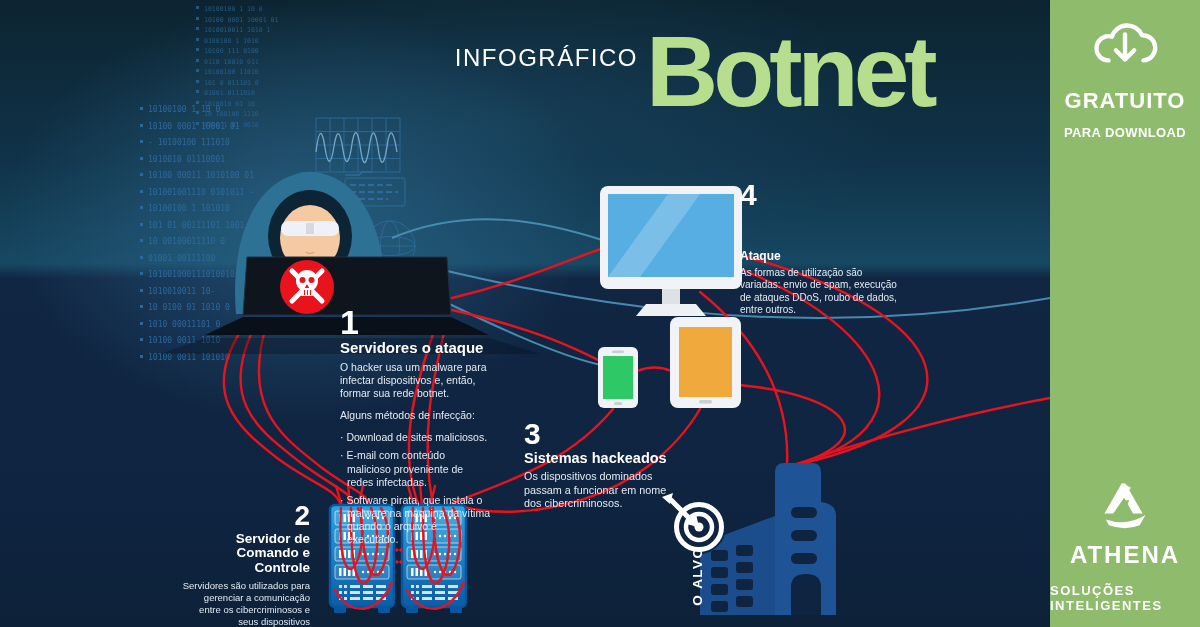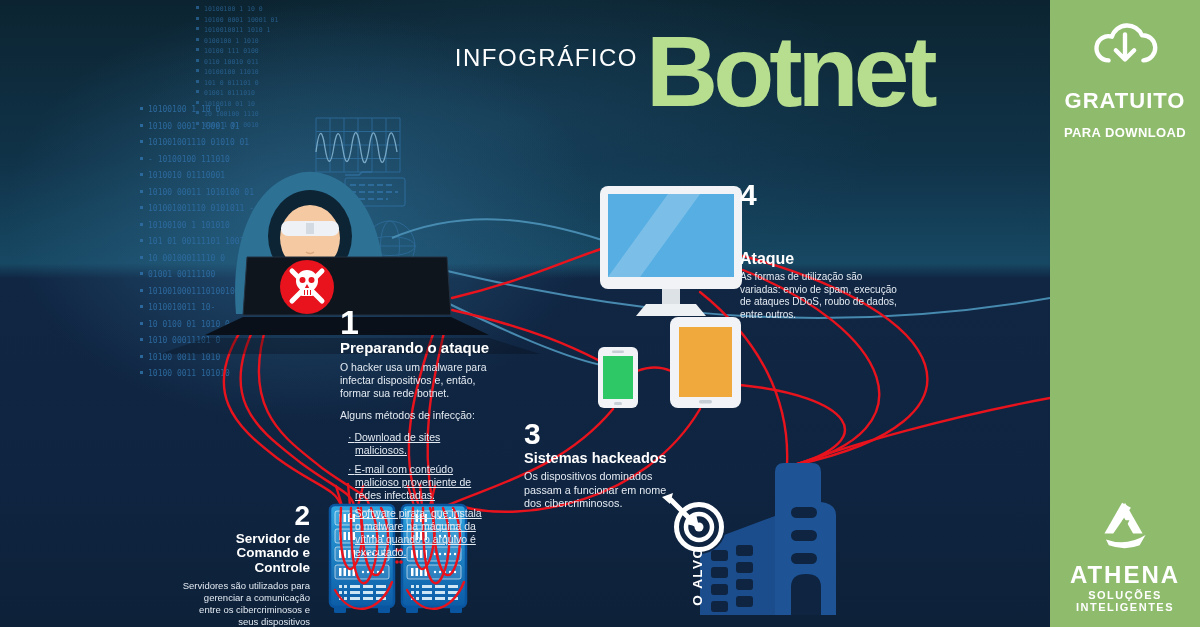--- a/index.html
+++ b/index.html
@@ -22,50 +22,50 @@
           color:#fff;font-size:24px;font-weight:400;letter-spacing:1.5px;}
   .title{position:absolute;z-index:3;left:82px;top:76px;margin:0;color:#3f7fad;
          font-size:46px;font-weight:700;letter-spacing:-.5px;line-height:1;}
   .title-hl{position:absolute;z-index:3;left:646px;top:24px;color:#b6de8e;
             font-size:100px;font-weight:700;letter-spacing:-5px;line-height:.95;}
   
   .step{position:absolute;z-index:3;color:#e3eaf2;}
   .step .num{font-size:34px;font-weight:700;color:#fff;line-height:.95;margin-bottom:2px;}
   .step h2{margin:2px 0 4px;color:#fff;font-size:15px;font-weight:700;line-height:1.1;}
   .step p{margin:0 0 9px;font-size:10.5px;line-height:1.25;}
-  .step ul{margin:8px;padding:0;list-style:none;text-decoration:underline;}
+  .step ul{margin:0;padding:0;list-style:none;}
   .step li{font-size:10.5px;line-height:1.25;margin-bottom:5px;padding-left:7px;text-indent:-7px;}
   .step li::before{content:"· ";}
   .step1{left:340px;top:306px;width:150px;}
   .step2{left:182px;top:503px;width:128px;text-align:right;}
   .step2 .num{font-size:28px;}
   .step2 h2{font-size:13.5px;}
   .step2 p{font-size:9.5px;}
   .step3{left:524px;top:420px;width:156px;}
   .step3 .num{font-size:30px;}
   .step3 h2{font-size:14.5px;}
   .step3 p{font-size:10.8px;}
   .step4{left:740px;top:181px;width:160px;}
   .step4 .num{font-size:30px;}
-  .step4 h2{font-size:16px;margin-top:40px;}
+  .step4 h2{font-size:12px;margin-top:40px;}
   .step4 p{font-size:10px;}
   
   .alvo{position:absolute;z-index:4;left:660px;top:568px;width:76px;height:16px;text-align:center;
         color:#fff;font-size:13.5px;font-weight:700;letter-spacing:1.5px;transform:rotate(-90deg);}
   
   .sidebar{position:absolute;left:1050px;top:0;width:150px;height:627px;background:#8fbb6d;z-index:5;
            display:flex;flex-direction:column;align-items:center;color:#fff;}
   .dl-cta{display:flex;flex-direction:column;align-items:center;cursor:pointer;gap:10px;}
   .dl-icon{margin-top:14px;width:78px;height:58px;}
   .free{margin-top:6px;font-size:22px;font-weight:700;letter-spacing:1px;}
   .free-sub{margin-top:1px;font-size:13px;font-weight:700;letter-spacing:.4px;}
   .brand-box{margin-top:auto;margin-bottom:14px;display:flex;flex-direction:column;align-items:center;}
   .brand-logo{width:88px;height:66px;}
   .brand{margin-top:4px;font-size:24px;font-weight:700;letter-spacing:2px;}
-  .brand-tag{margin-top:0;font-size:11px;font-weight:700;letter-spacing:1.5px;text-align:center;}
+  .brand-tag{margin-top:14px;font-size:13px;font-weight:700;letter-spacing:1.5px;}
 </style>
 </head>
 <body>
 
 <div class="stage">
 
   <div class="glow"></div>
 
   <div class="binary binary-a">
       <div class="brow">10100100 1 10 0</div>
@@ -77,21 +77,20 @@
       <div class="brow">10100100 11010</div>
       <div class="brow">101 0 011101 0</div>
       <div class="brow">01001 0111010</div>
       <div class="brow">1010010 01 10</div>
       <div class="brow">10 100100 1110</div>
       <div class="brow">0100 1 01 0010</div>
     </div>
   <div class="binary binary-b">
       <div class="brow">10100100 1 10 0</div>
       <div class="brow">10100 0001 10001 01</div>
-      <div class="brow">101001001110 01010 01</div>
       <div class="brow">- 10100100 111010</div>
       <div class="brow">1010010 01110001</div>
       <div class="brow">10100 00011 1010100 01</div>
       <div class="brow">101001001110 0101011 -</div>
       <div class="brow">10100100 1 101010</div>
       <div class="brow">101 01 00111101 1001</div>
       <div class="brow">10 00100011110 0</div>
       <div class="brow">01001 00111100</div>
       <div class="brow">101001000111010010 -</div>
       <div class="brow">1010010011 10-</div>
@@ -284,21 +283,21 @@
         <path d="M-26 -34 L-37 -30 L-29 -23 Z" fill="#fff"></path>
       </g>
     </g>
   </svg>
 
   <div class="kicker">INFOGRÁFICO</div>
   <div class="title-hl">Botnet</div>
 
   <section class="step step1">
     <div class="num">1</div>
-    <h2>Preparando o ataque</h2>
+    <h2>Servidores o ataque</h2>
     <p>O hacker usa um malware para infectar dispositivos e, então, formar sua rede botnet.</p>
     <p class="intro">Alguns métodos de infecção:</p>
     <ul>
       <li>Download de sites maliciosos.</li>
       <li>E-mail com conteúdo malicioso proveniente de redes infectadas.</li>
       <li>Software pirata, que instala o malware na máquina da vítima quando o arquivo é executado.</li>
     </ul>
   </section>
 
   <section class="step step2">

